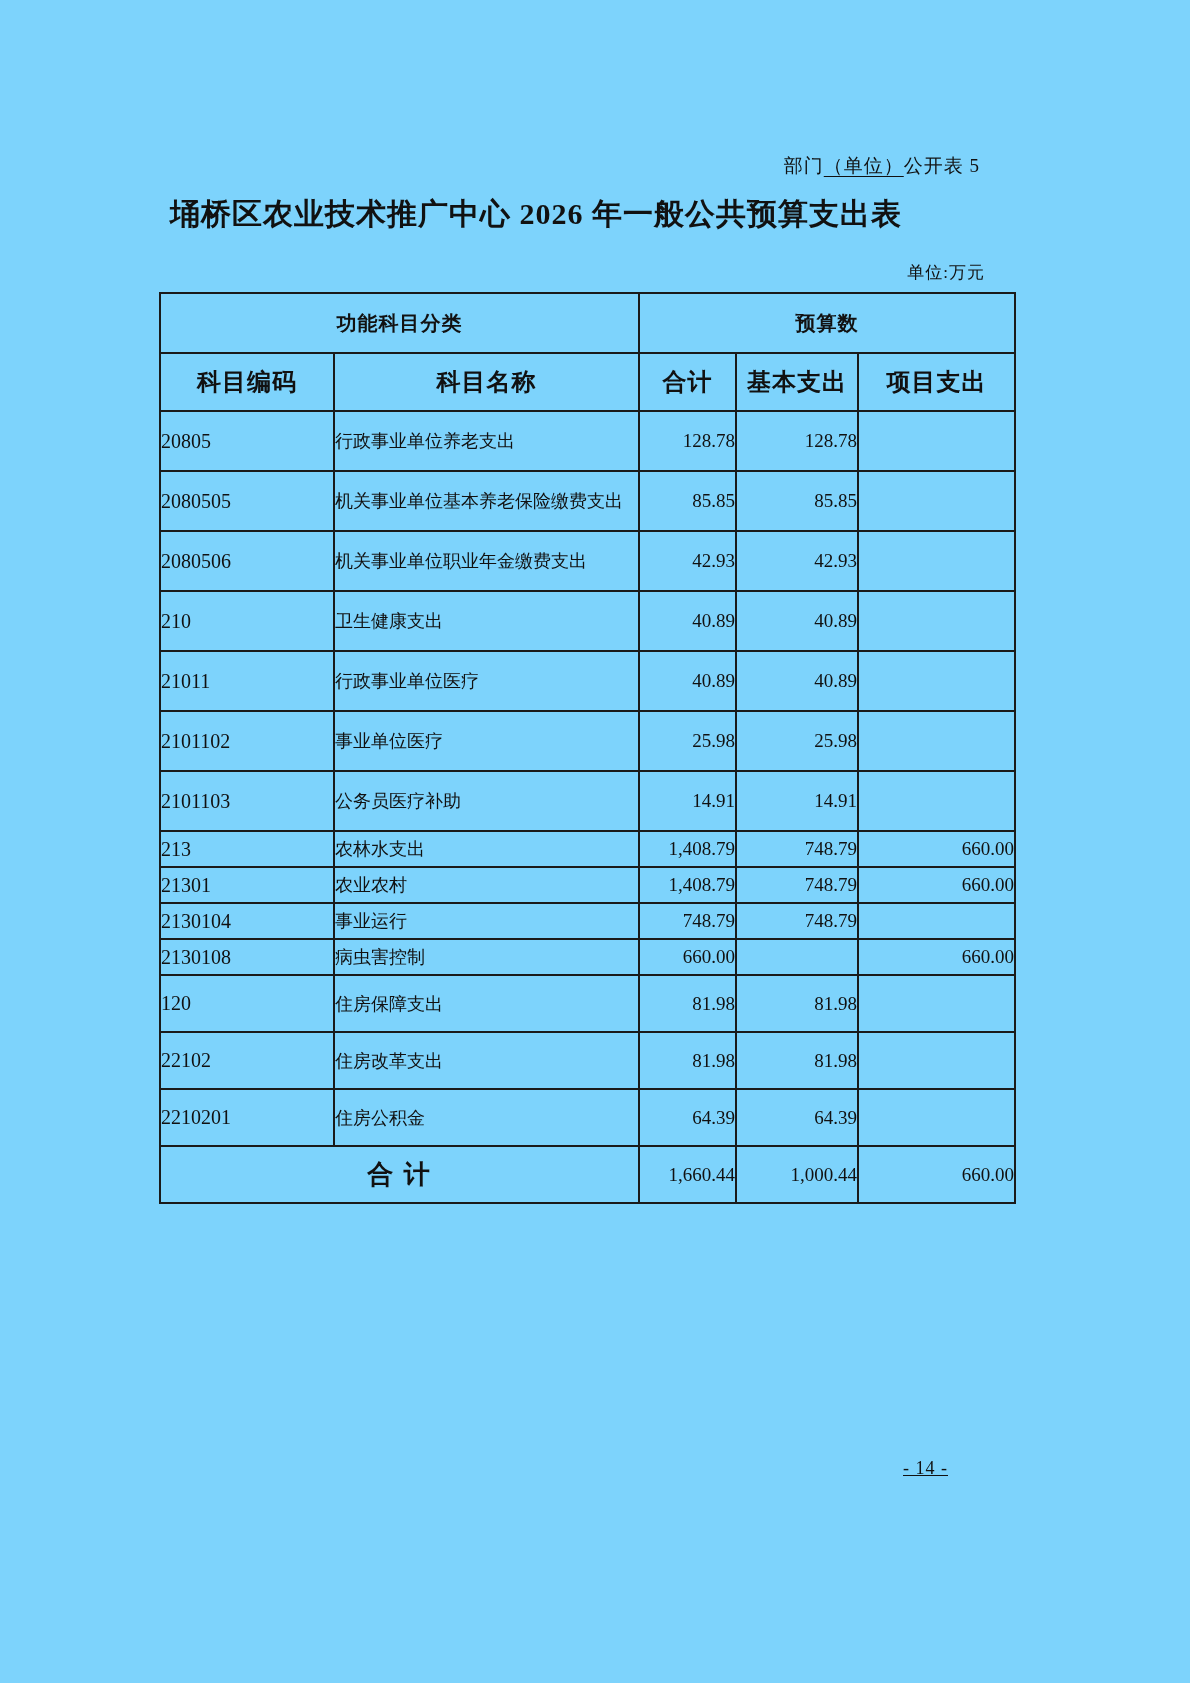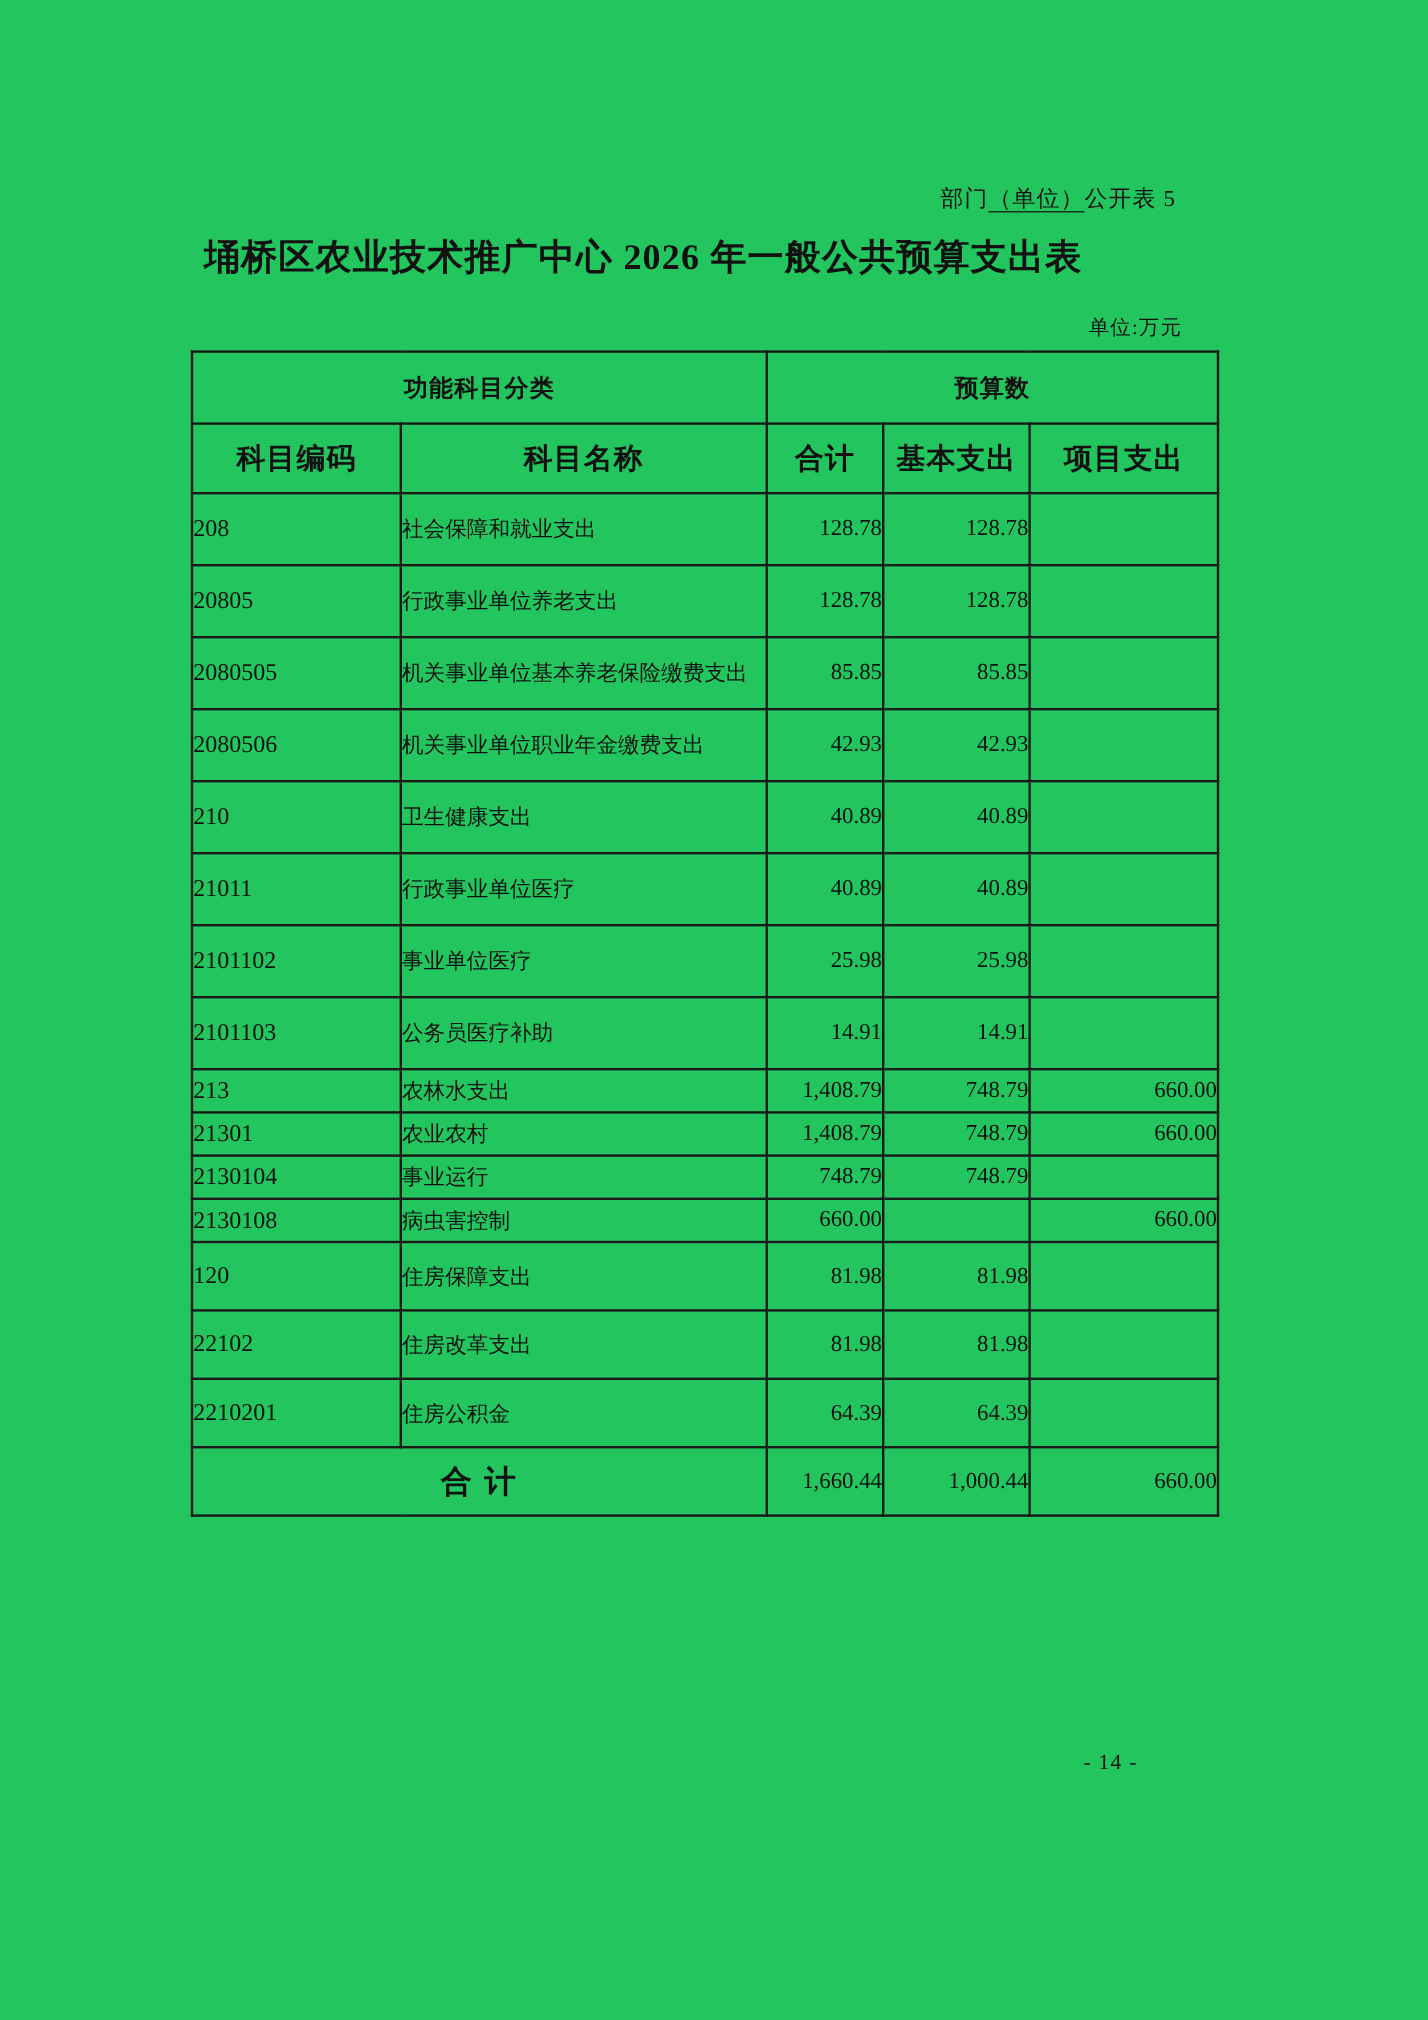--- a/index.html
+++ b/index.html
@@ -4,21 +4,21 @@
 <style>
   html, body {
     margin: 0;
     padding: 0;
     background: #ffffff;
   }
   .page {
     position: relative;
     width: 1190px;
     height: 1683px;
-    background: #22c55e;
+    background: #7dd3fc;
     font-family: "Liberation Serif", "DejaVu Serif", serif;
     color: #111111;
     overflow: hidden;
   }
   .header-note {
     position: absolute;
     top: 153px;
     right: 210px;
     font-size: 19px;
     letter-spacing: 1px;
@@ -88,20 +88,21 @@
     font-size: 26px;
     font-weight: bold;
     letter-spacing: 2px;
   }
   .page-number {
     position: absolute;
     top: 1458px;
     right: 242px;
     font-size: 18px;
     letter-spacing: 1px;
+    text-decoration: underline;
   }
 </style>
 </head>
 <body>
 
 <div class="page">
 
   <div class="header-note"><span>部门</span><span class="u">（单位）</span><span>公开表 5</span></div>
 
   <h1 class="doc-title">埇桥区农业技术推广中心 2026 年一般公共预算支出表</h1>
@@ -124,27 +125,20 @@
       <tr class="h2">
         <th>科目编码</th>
         <th>科目名称</th>
         <th>合计</th>
         <th>基本支出</th>
         <th>项目支出</th>
       </tr>
     </thead>
     <tbody id="rows">
         <tr class="row-tall">
-          <td class="cell-code">208</td>
-          <td class="cell-name">社会保障和就业支出</td>
-          <td class="cell-num">128.78</td>
-          <td class="cell-num">128.78</td>
-          <td class="cell-num"></td>
-        </tr>
-        <tr class="row-tall">
           <td class="cell-code">20805</td>
           <td class="cell-name">行政事业单位养老支出</td>
           <td class="cell-num">128.78</td>
           <td class="cell-num">128.78</td>
           <td class="cell-num"></td>
         </tr>
         <tr class="row-tall">
           <td class="cell-code">2080505</td>
           <td class="cell-name">机关事业单位基本养老保险缴费支出</td>
           <td class="cell-num">85.85</td>

